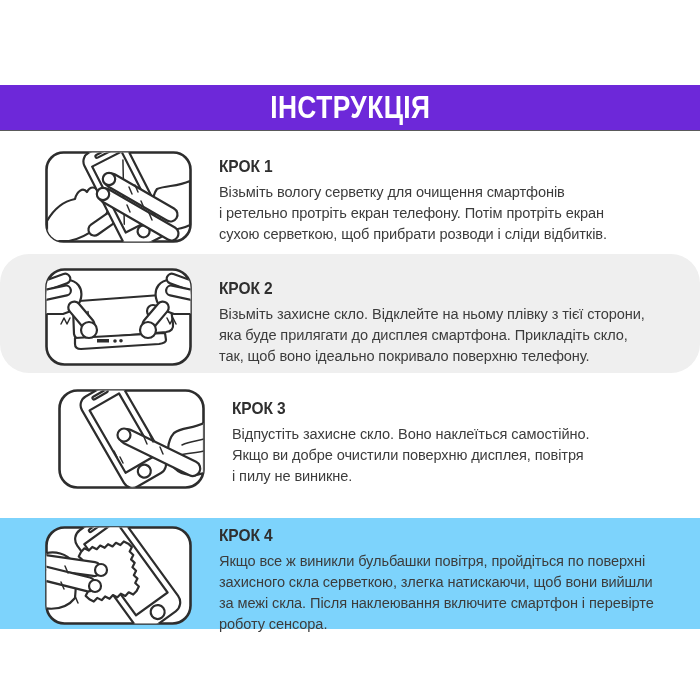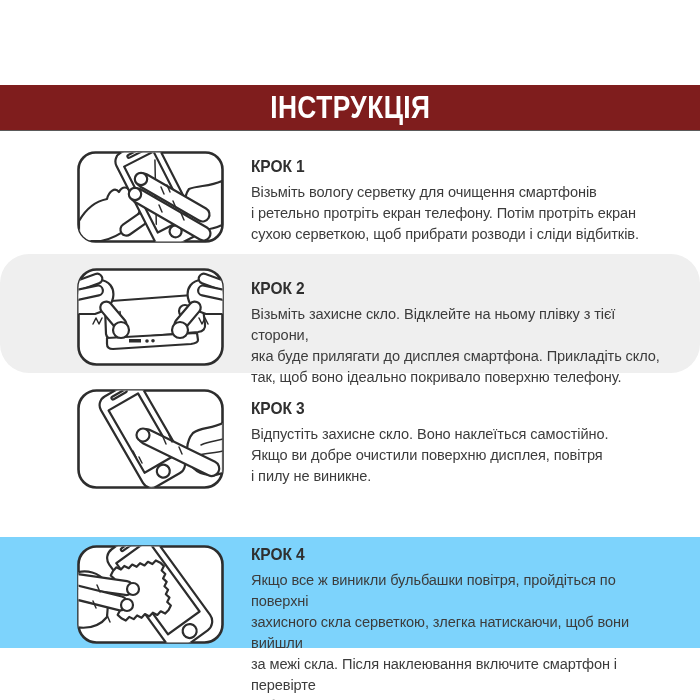--- a/index.html
+++ b/index.html
@@ -1,31 +1,31 @@
 <!DOCTYPE html>
 <html><head>
 <meta charset="utf-8">
 <style>
   html,body{margin:0;padding:0;background:#ffffff;}
   .sheet{
     position:relative;width:700px;height:700px;background:#ffffff;overflow:hidden;
     font-family:"Liberation Sans","DejaVu Sans",sans-serif;
   }
   .title-bar{
-    margin-top:85px;height:45px;background:#7f1d1d;border-bottom:1px solid #5a5a5a;
+    margin-top:85px;height:45px;background:#6d28d9;border-bottom:1px solid #5a5a5a;
     display:flex;align-items:center;justify-content:center;
   }
   .title-bar h1{
     margin:0;color:#ffffff;font-size:31px;font-weight:700;letter-spacing:.5px;
     transform:scaleX(.85);transform-origin:center;white-space:nowrap;
   }
-  .row{display:flex;align-items:flex-start;padding-left:32px;}
+  .row{display:flex;align-items:flex-start;}
   .row1{height:123px;background:#ffffff;}
   .row2{height:119px;background:#efefef;border-radius:29px;}
-  .row3{height:164px;background:#ffffff;}
+  .row3{height:145px;background:#ffffff;margin-left:13px;}
   .row4{height:111px;background:#7dd3fc;}
   .illu{flex:none;width:147px;margin-left:45px;}
   .illu svg{display:block;}
   .row1 .illu svg{margin-top:20px;}
   .row2 .illu svg{margin-top:14px;}
   .row3 .illu svg{margin-top:16px;}
   .row4 .illu svg{margin-top:8px;}
   .txt{margin-left:27px;transform:scaleX(.94);transform-origin:left top;}
   .row1 .txt{padding-top:26px;}
   .row2 .txt{padding-top:25px;}

